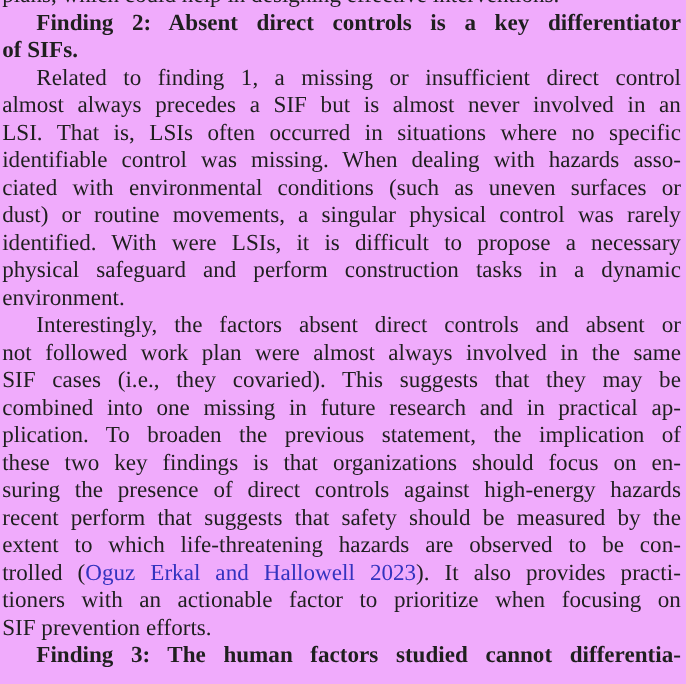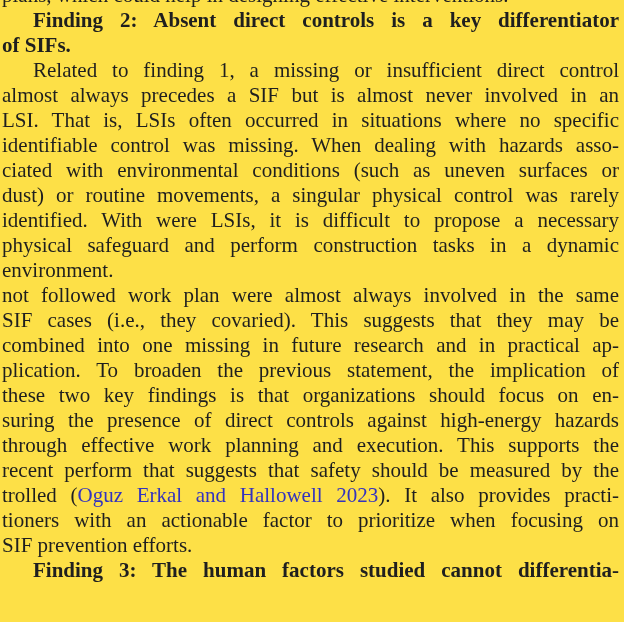--- a/index.html
+++ b/index.html
@@ -9,21 +9,21 @@
   }
   body {
     width: 624px;
     height: 622px;
     overflow: hidden;
     position: relative;
   }
   .page {
     position: absolute;
     inset: 0;
-    background: #fde047;
+    background: #f0abfc;
     overflow: hidden;
   }
   .column {
     position: absolute;
     top: -17px;
     left: 2px;
     width: 617px;
     font-family: "Liberation Serif", "DejaVu Serif", serif;
     font-size: 21px;
     line-height: 25px;
@@ -59,26 +59,27 @@
       <div class="line bold no-justify">of SIFs.</div>
       <div class="line indent">Related to finding 1, a missing or insufficient direct control</div>
       <div class="line">almost always precedes a SIF but is almost never involved in an</div>
       <div class="line">LSI. That is, LSIs often occurred in situations where no specific</div>
       <div class="line">identifiable control was missing. When dealing with hazards asso-</div>
       <div class="line">ciated with environmental conditions (such as uneven surfaces or</div>
       <div class="line">dust) or routine movements, a singular physical control was rarely</div>
       <div class="line">identified. With were LSIs, it is difficult to propose a necessary</div>
       <div class="line">physical safeguard and perform construction tasks in a dynamic</div>
       <div class="line no-justify">environment.</div>
+      <div class="line indent">Interestingly, the factors absent direct controls and absent or</div>
       <div class="line">not followed work plan were almost always involved in the same</div>
       <div class="line">SIF cases (i.e., they covaried). This suggests that they may be</div>
       <div class="line">combined into one missing in future research and in practical ap-</div>
       <div class="line">plication. To broaden the previous statement, the implication of</div>
       <div class="line">these two key findings is that organizations should focus on en-</div>
       <div class="line">suring the presence of direct controls against high-energy hazards</div>
-      <div class="line">through effective work planning and execution. This supports the</div>
       <div class="line">recent perform that suggests that safety should be measured by the</div>
+      <div class="line">extent to which life-threatening hazards are observed to be con-</div>
       <div class="line"><span>trolled (</span><span class="link">Oguz Erkal and Hallowell 2023</span><span>). It also provides practi-</span></div>
       <div class="line">tioners with an actionable factor to prioritize when focusing on</div>
       <div class="line no-justify">SIF prevention efforts.</div>
       <div class="line bold indent">Finding 3: The human factors studied cannot differentia-</div>
     </div>
 </div>
 
 </body></html>

